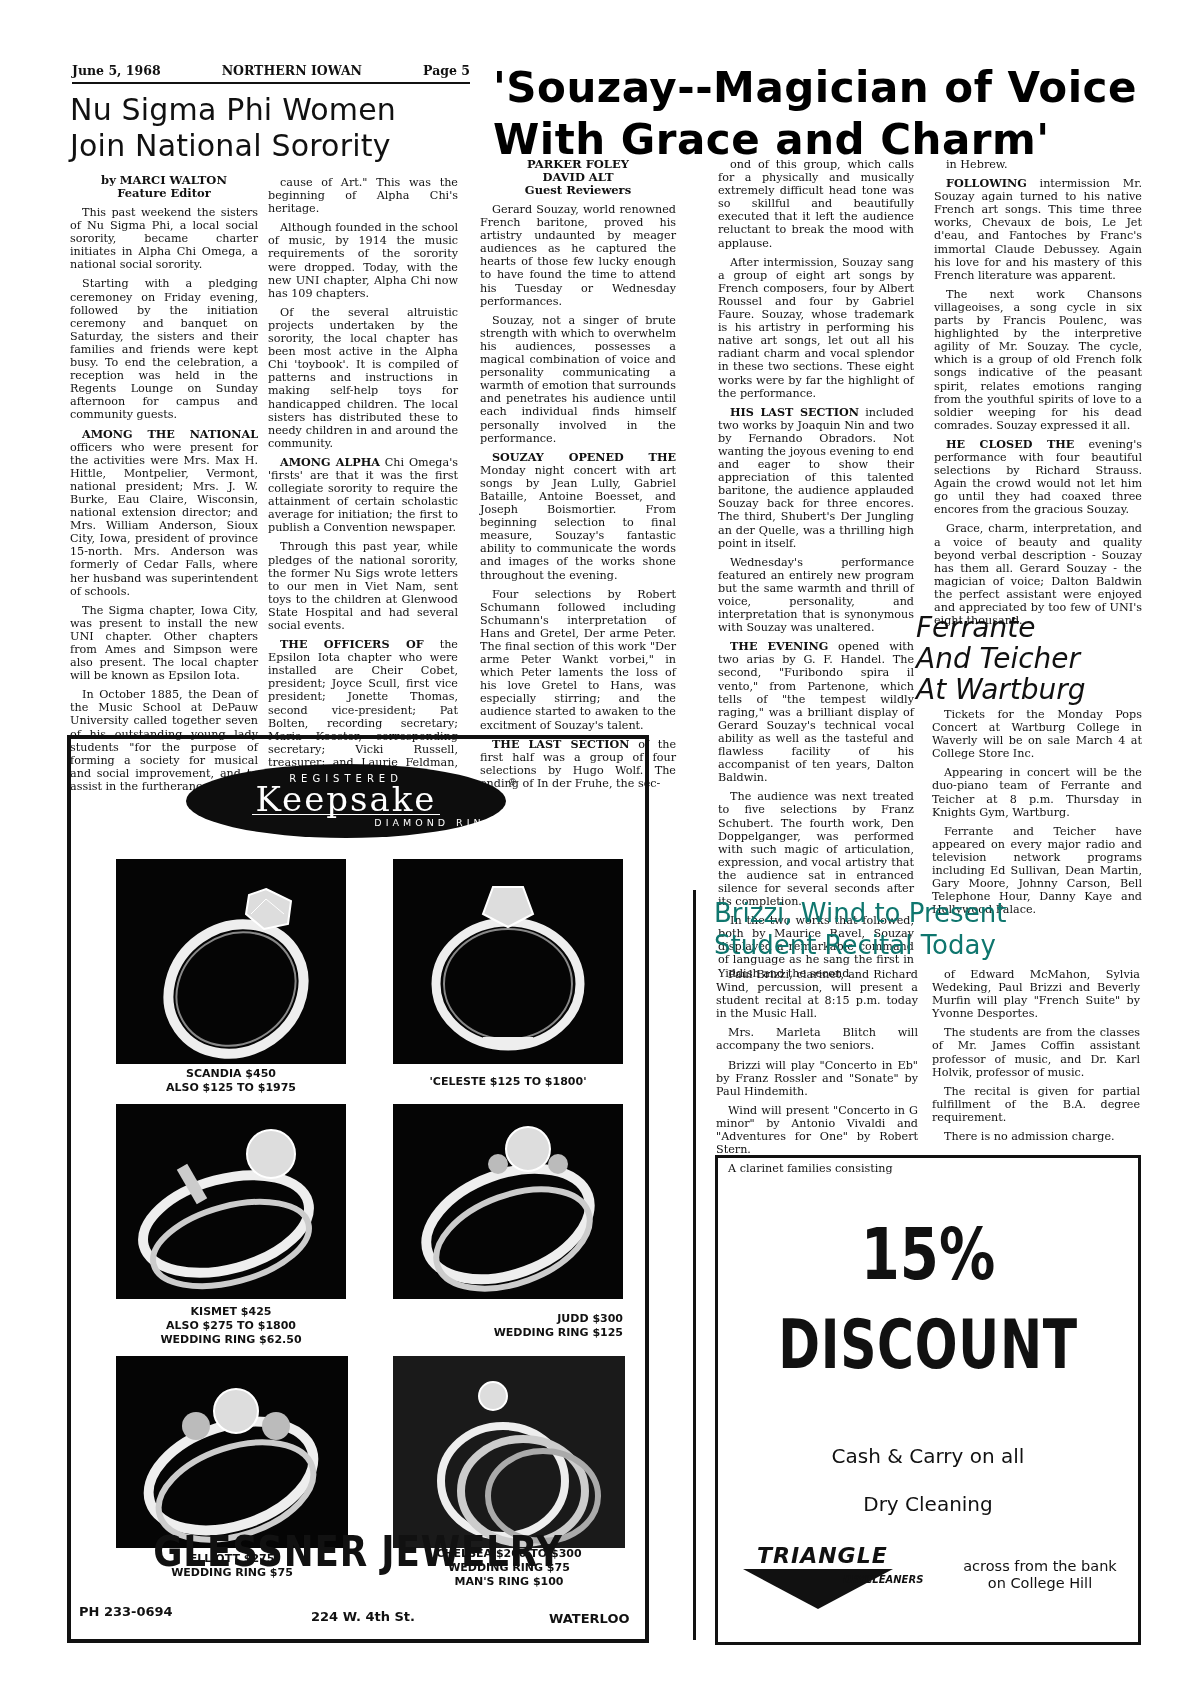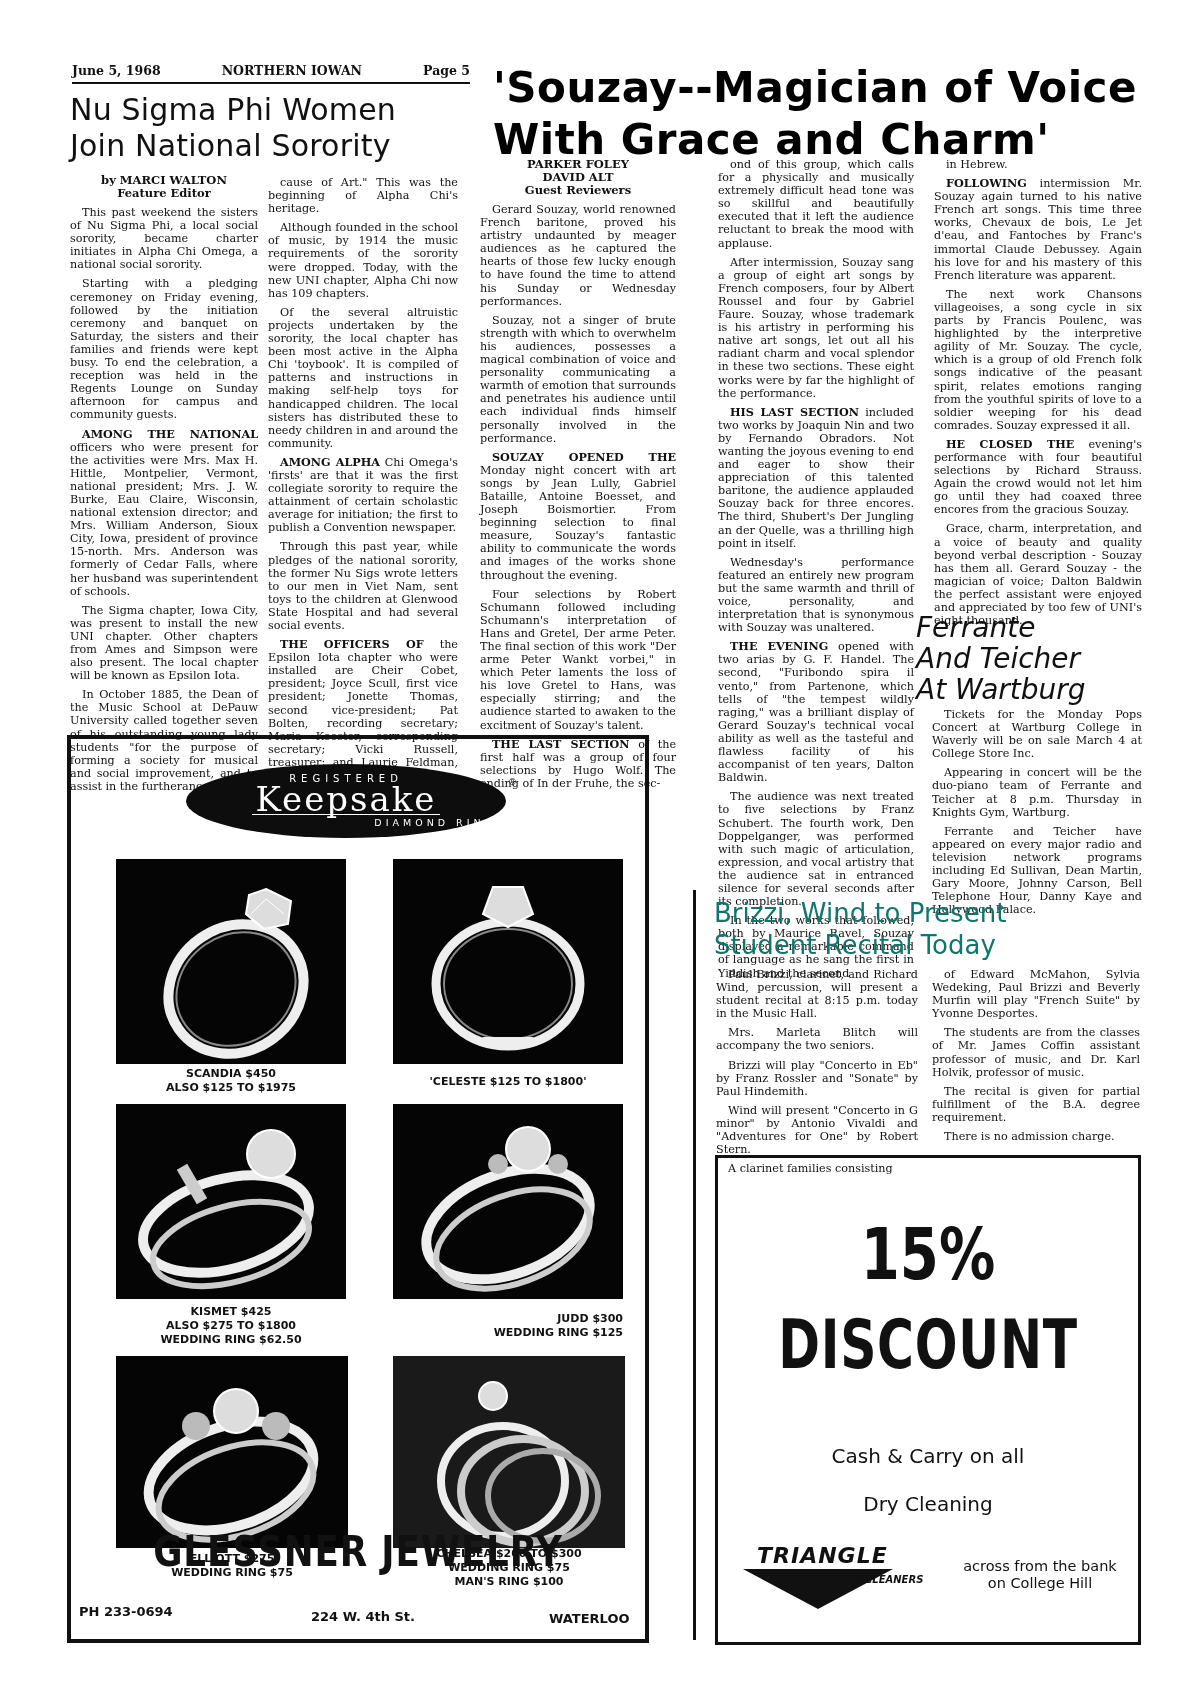--- a/index.html
+++ b/index.html
@@ -97,21 +97,21 @@
   <div>With Grace and Charm'</div>
 </div>
 
 <div class="abs col" style="left:480px; top:158px; width:196px;">
   <div class="byline">
     <div>PARKER FOLEY</div>
     <div>DAVID ALT</div>
     <div>Guest Reviewers</div>
   </div>
   <div class="paras">
-      <p>Gerard Souzay, world renowned French baritone, proved his artistry undaunted by meager audiences as he captured the hearts of those few lucky enough to have found the time to attend his Sunday or Wednesday performances.</p>
+      <p>Gerard Souzay, world renowned French baritone, proved his artistry undaunted by meager audiences as he captured the hearts of those few lucky enough to have found the time to attend his Tuesday or Wednesday performances.</p>
       <p>Souzay, not a singer of brute strength with which to overwhelm his audiences, possesses a magical combination of voice and personality communicating a warmth of emotion that surrounds and penetrates his audience until each individual finds himself personally involved in the performance.</p>
       <p><span class="lead">SOUZAY OPENED THE</span> Monday night concert with art songs by Jean Lully, Gabriel Bataille, Antoine Boesset, and Joseph Boismortier. From beginning selection to final measure, Souzay's fantastic ability to communicate the words and images of the works shone throughout the evening.</p>
       <p>Four selections by Robert Schumann followed including Schumann's interpretation of Hans and Gretel, Der arme Peter. The final section of this work "Der arme Peter Wankt vorbei," in which Peter laments the loss of his love Gretel to Hans, was especially stirring; and the audience started to awaken to the excitment of Souzay's talent.</p>
       <p><span class="lead">THE LAST SECTION</span> of the first half was a group of four selections by Hugo Wolf. The ending of In der Fruhe, the sec-</p>
     </div>
 </div>
 
 <div class="abs col" style="left:718px; top:158px; width:196px;">
   <div class="paras">
       <p>ond of this group, which calls for a physically and musically extremely difficult head tone was so skillful and beautifully executed that it left the audience reluctant to break the mood with applause.</p>

